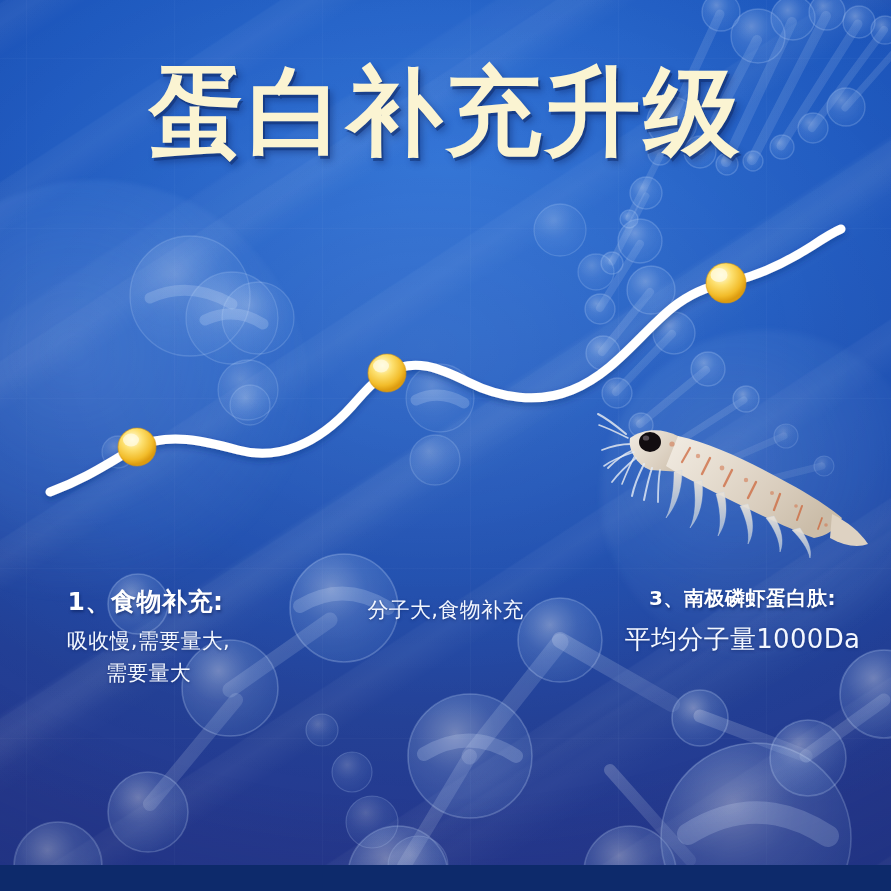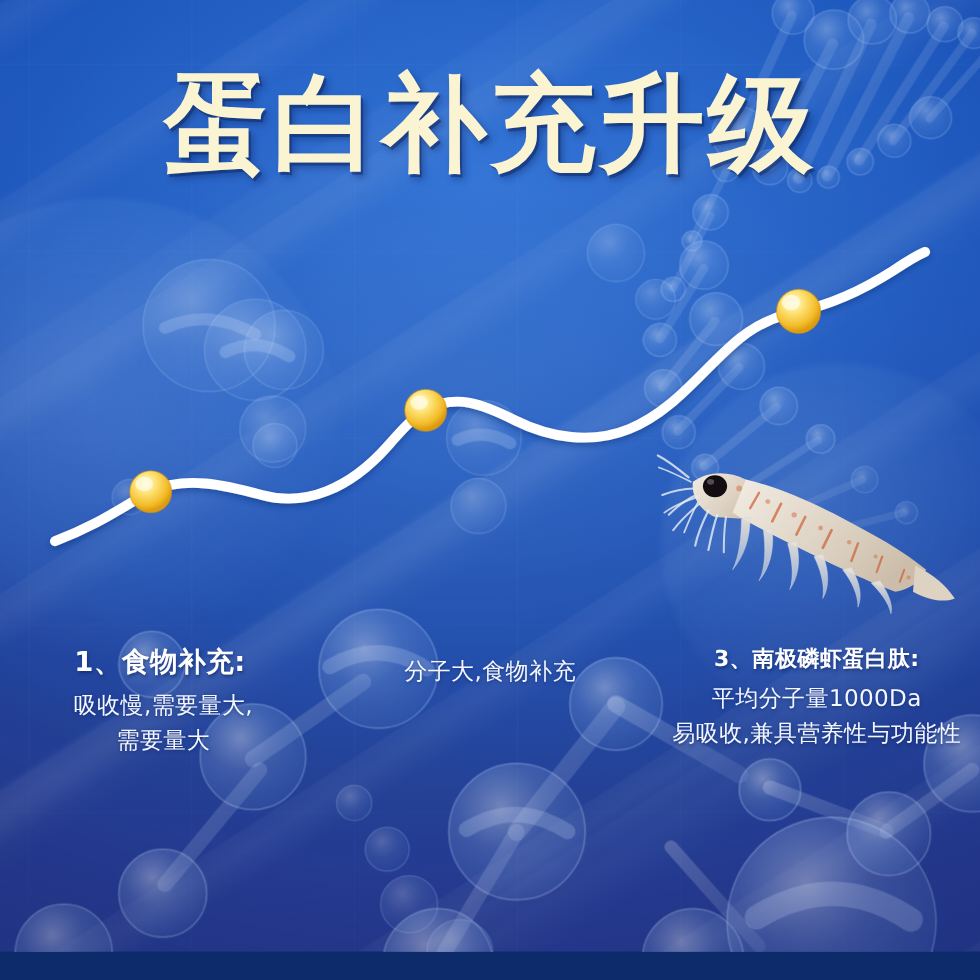--- a/index.html
+++ b/index.html
@@ -164,21 +164,21 @@
     font-weight: normal;
     color: #f3f7ff;
     line-height: 1.52;
     letter-spacing: .3px;
     text-shadow: 0 1px 3px rgba(8,28,86,.50);
   }
   .col-body .line { display: block; white-space: nowrap; }
 
   .col-1 .col-head { padding-right: 6px; }
   .col-3 .col-head { font-size: 20px; }
-  .col-3 .col-body { font-size: 21px; }
+  .col-3 .col-body { font-size: 26px; }
 </style>
 </head>
 <body>
 
 <div id="poster">
 
   <div class="bg-base"></div>
   <div class="bg-grid"></div>
   <div class="streaks"></div>
   <div class="streaks2"></div>
@@ -473,20 +473,19 @@
     <div class="col col-2">
       <div class="col-body">
         <span class="line">分子大,食物补充</span>
       </div>
     </div>
 
     <div class="col col-3">
       <div class="col-head">3、南极磷虾蛋白肽:</div>
       <div class="col-body">
         <span class="line">平均分子量1000Da</span>
-        <span class="line">易吸收,兼具营养性与功能性</span>
       </div>
     </div>
 
   </div>
 
   <div class="bg-vignette"></div>
 </div>
 
 </body></html>

